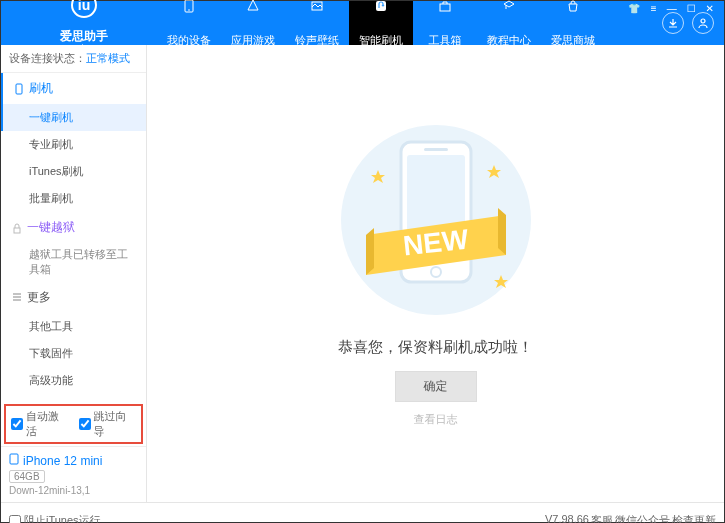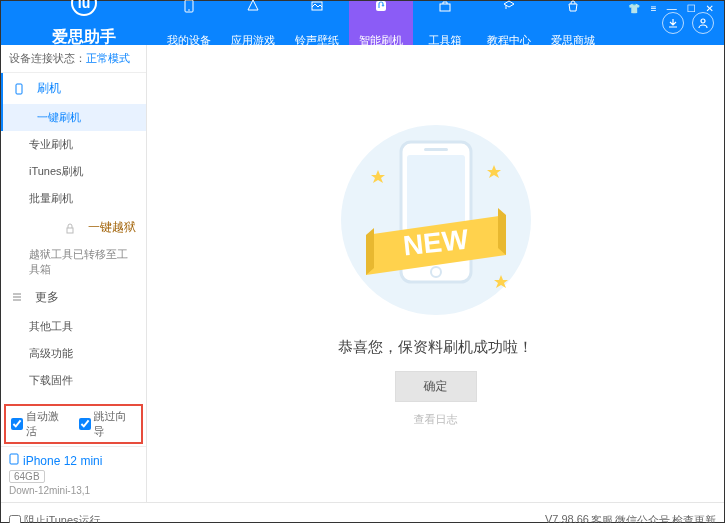--- a/index.html
+++ b/index.html
@@ -2,38 +2,38 @@
 <html><head>
 <meta charset="utf-8">
 <style>
 * { margin: 0; padding: 0; box-sizing: border-box; }
 body { font-family: "Microsoft YaHei", Arial, sans-serif; font-size: 12px; background: #fff; }
 .window { width: 725px; height: 523px; border: 1px solid #333; background: #fff; }
 .titlebar { height: 44px; background: #0a84ff; display: flex; align-items: center; color: #fff; padding: 0 10px; }
 .logo-area { display: flex; align-items: center; gap: 12px; width: 146px; flex-direction: column; }
 .logo-circle { width: 26px; height: 26px; border: 2px solid #fff; border-radius: 50%; display: flex; align-items: center; justify-content: center; font-weight: bold; font-size: 14px; }
 .brand-text { display: flex; flex-direction: column; line-height: 1.1; }
-.brand-name { font-size: 16px; font-weight: bold; }
+.brand-name { font-size: 12px; font-weight: bold; }
 .brand-url { font-size: 9px; opacity: 0.85; }
 .nav { flex: 1; display: flex; }
 .nav-item { width: 64px; height: 44px; display: flex; flex-direction: column; align-items: center; justify-content: center; gap: 20px; cursor: pointer; font-size: 11px; }
-.nav-item.active { background: #8b5cf6; }
+.nav-item.active { background: #000000; }
 .nav-icon { width: 16px; height: 16px; display: flex; align-items: center; justify-content: center; }
 .titlebar-right { display: flex; align-items: center; gap: 8px; }
 .circle-btn { width: 22px; height: 22px; border: 1.5px solid rgba(255,255,255,0.7); border-radius: 50%; display: flex; align-items: center; justify-content: center; cursor: pointer; }
 .win-controls { position: absolute; top: 2px; right: 8px; display: flex; gap: 6px; font-size: 10px; color: #fff; }
 .win-btn { cursor: pointer; padding: 0 2px; }
 .body-area { display: flex; height: calc(100% - 44px - 20px); }
 .sidebar { width: 146px; border-right: 1px solid #e5e5e5; display: flex; flex-direction: column; background: #fff; }
 .status-row { padding: 6px 8px; font-size: 11px; color: #666; border-bottom: 1px solid #eee; }
 .status-value { color: #0a84ff; }
-.section-header { display: flex; align-items: center; gap: 12px; padding: 7px 10px; color: #555; cursor: pointer; }
-.section-header.locked { color: #a16207; justify-content: flex-end; }
+.section-header { display: flex; align-items: center; gap: 4px; padding: 7px 10px; color: #555; cursor: pointer; }
+.section-header.locked { color: #8b5cf6; }
 .sub-item { padding: 6px 10px 6px 28px; color: #555; cursor: pointer; font-size: 11px; }
-.sub-item.active { background: #e8f2ff; color: #0a84ff; border-left: 2px solid #0a84ff; padding-left: 34px; }
+.sub-item.active { background: #e8f2ff; color: #0a84ff; border-left: 2px solid #0a84ff; padding-left: 26px; }
 .sub-note { padding: 4px 10px 4px 28px; color: #888; font-size: 11px; line-height: 1.4; }
 .spacer { flex: 1; }
 .highlight-box { border: 2px solid #e74c3c; margin: 2px 3px; padding: 3px 5px; display: flex; gap: 10px; align-items: center; }
 .chk { display: flex; align-items: center; gap: 3px; font-size: 11px; color: #666; }
 .chk input { accent-color: #0a84ff; width: 12px; height: 12px; }
 .device-box { padding: 6px 8px; border-top: 1px solid #eee; }
 .device-name { color: #0a84ff; font-size: 12px; display: flex; align-items: center; gap: 4px; }
 .storage-badge { display: inline-block; border: 1px solid #ccc; border-radius: 2px; padding: 0 4px; font-size: 10px; color: #888; margin-top: 2px; }
 .device-sub { font-size: 10px; color: #999; margin-top: 2px; }
 .main { flex: 1; display: flex; flex-direction: column; align-items: center; justify-content: center; position: relative; }
@@ -179,22 +179,22 @@
 
       <div class="section-header">
         <span class="sec-icon">
             <svg width="12" height="12" viewBox="0 0 12 12">
               <path d="M2 3 H10 M2 6 H10 M2 9 H10" stroke="#888" stroke-width="1.2"></path>
             </svg>
           </span>
         <span>更多</span>
       </div>
       <div class="sub-item">其他工具</div>
+      <div class="sub-item">下载固件</div>
       <div class="sub-item">高级功能</div>
-      <div class="sub-item">下载固件</div>
 
       <div class="spacer"></div>
 
       <div class="highlight-box">
         <label class="chk">
             <input type="checkbox" checked="" style="">
             <span>自动激活</span>
           </label>
         <label class="chk">
             <input type="checkbox" checked="" style="">

